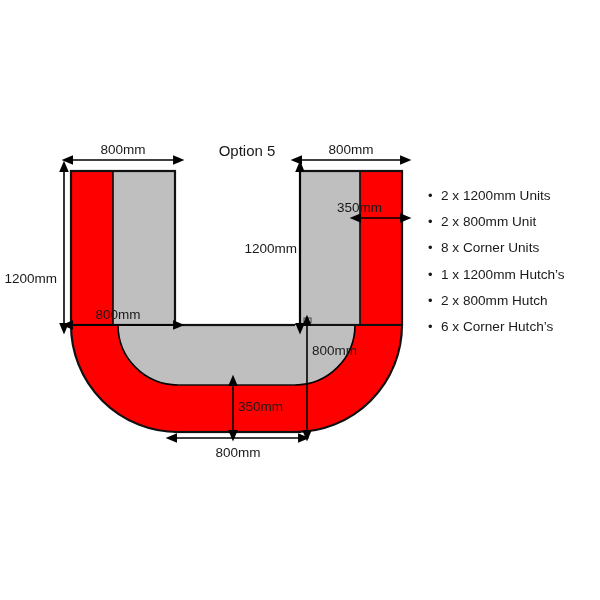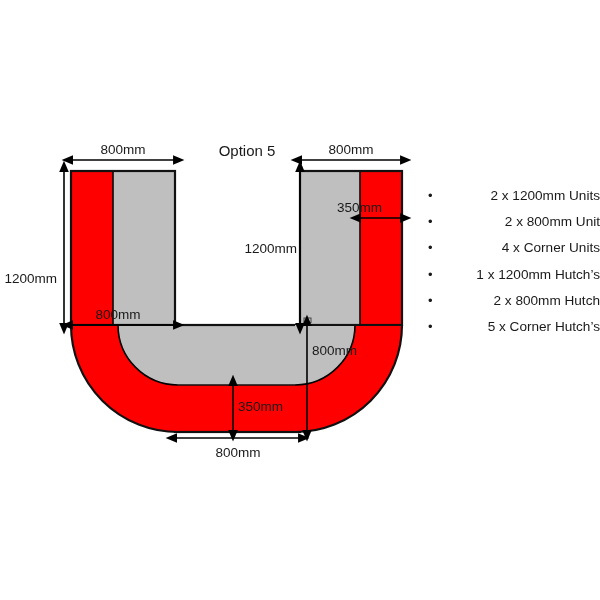--- a/index.html
+++ b/index.html
@@ -71,21 +71,20 @@
   }
   .bullet-dot {
     width: 13px;
     flex: 0 0 13px;
     font-size: 13px;
     line-height: 26.2px;
     color: #1a1a1a;
   }
   .bullet-label {
     flex: 1 1 auto;
-    text-align: right;
   }
 </style>
 </head>
 <body>
 
 <div id="stage">
 
   <svg class="diagram" viewBox="0 0 600 600">
     <defs>
       <marker id="arrowStart" markerWidth="9" markerHeight="9" refX="7.5" refY="3.2" orient="auto" markerUnits="strokeWidth">
@@ -212,29 +211,29 @@
     <li>
       <span class="bullet-dot">•</span>
       <span class="bullet-label">2 x 1200mm Units</span>
     </li>
     <li>
       <span class="bullet-dot">•</span>
       <span class="bullet-label">2 x 800mm Unit</span>
     </li>
     <li>
       <span class="bullet-dot">•</span>
-      <span class="bullet-label">4 x Corner Units</span>
+      <span class="bullet-label">8 x Corner Units</span>
     </li>
     <li>
       <span class="bullet-dot">•</span>
       <span class="bullet-label">1 x 1200mm Hutch’s</span>
     </li>
     <li>
       <span class="bullet-dot">•</span>
       <span class="bullet-label">2 x 800mm Hutch</span>
     </li>
     <li>
       <span class="bullet-dot">•</span>
-      <span class="bullet-label">5 x Corner Hutch’s</span>
+      <span class="bullet-label">6 x Corner Hutch’s</span>
     </li>
   </ul>
 
 </div>
 
 </body></html>

